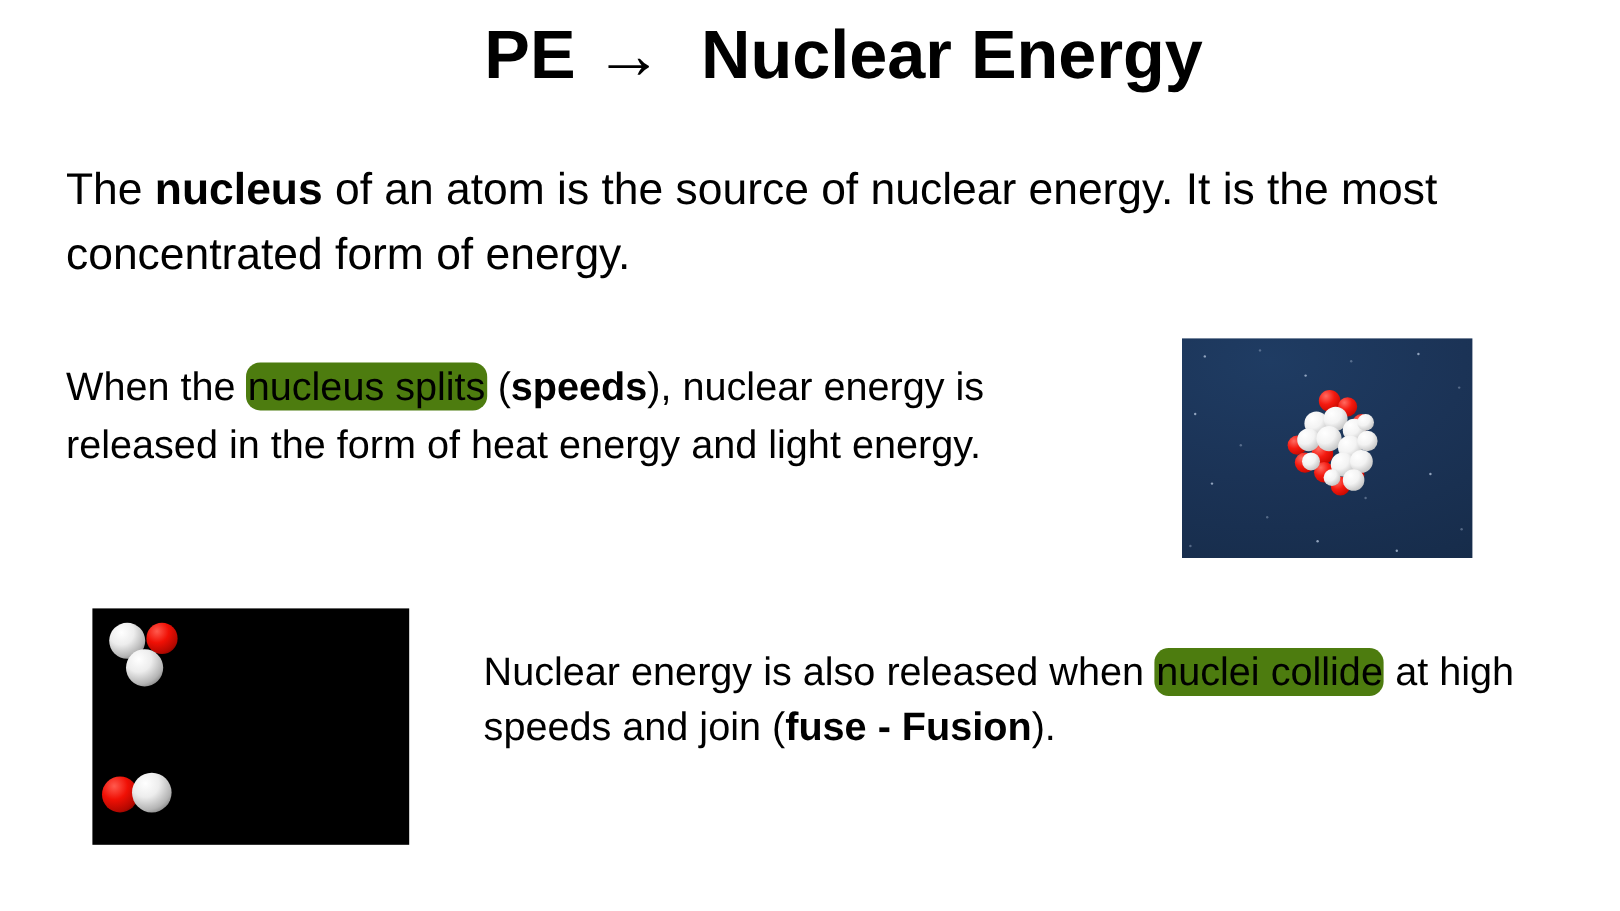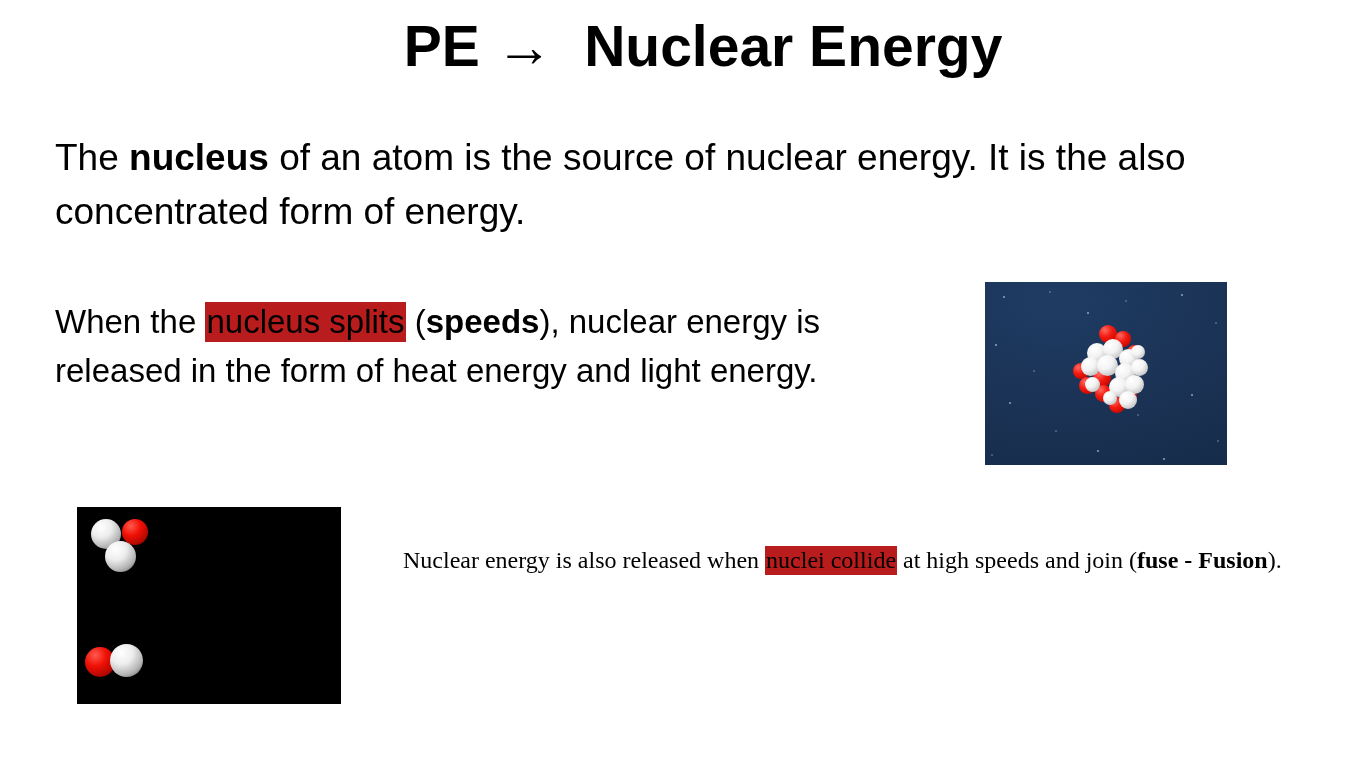--- a/index.html
+++ b/index.html
@@ -51,28 +51,28 @@
     top: 297px;
     width: 900px;
     font-size: 33px;
     line-height: 49px;
   }
 
   #para-fusion {
     left: 403px;
     top: 537px;
     width: 900px;
-    font-size: 24px;
+    font-size: 33px;
     line-height: 46px;
-    font-family: Liberation Serif, serif;
   }
 
   .hl {
-    background: #b91c1c;
+    background: #4d7c0f;
     padding: 1px 1px 2px 1px;
+    border-radius: 12px;
   }
   b, .b {
     font-weight: bold;
   }
 
   
   #fission-image {
     position: absolute;
     left: 985px;
     top: 282px;
@@ -130,21 +130,21 @@
   .fus.r {
     background: radial-gradient(circle at 34% 27%, #ff5a4e 0%, #f01005 38%, #b40800 72%, #3d0200 100%);
   }
 </style>
 </head>
 <body>
 
 <div id="slide-title">PE →  Nuclear Energy</div>
 
 <div class="para" id="para-intro">
-  <span>The </span><b>nucleus</b><span> of an atom is the source of nuclear energy. It is the also concentrated form of energy.</span>
+  <span>The </span><b>nucleus</b><span> of an atom is the source of nuclear energy. It is the most concentrated form of energy.</span>
 </div>
 
 <div class="para" id="para-fission">
   <span>When the </span><span class="hl">nucleus splits</span><span> (</span><b>speeds</b><span>), nuclear energy is released in the form of heat energy and light energy.</span>
 </div>
 
 <div class="para" id="para-fusion">
   <span>Nuclear energy is also released when </span><span class="hl">nuclei collide</span><span> at high speeds and join (</span><b>fuse - Fusion</b><span>).</span>
 </div>
 

